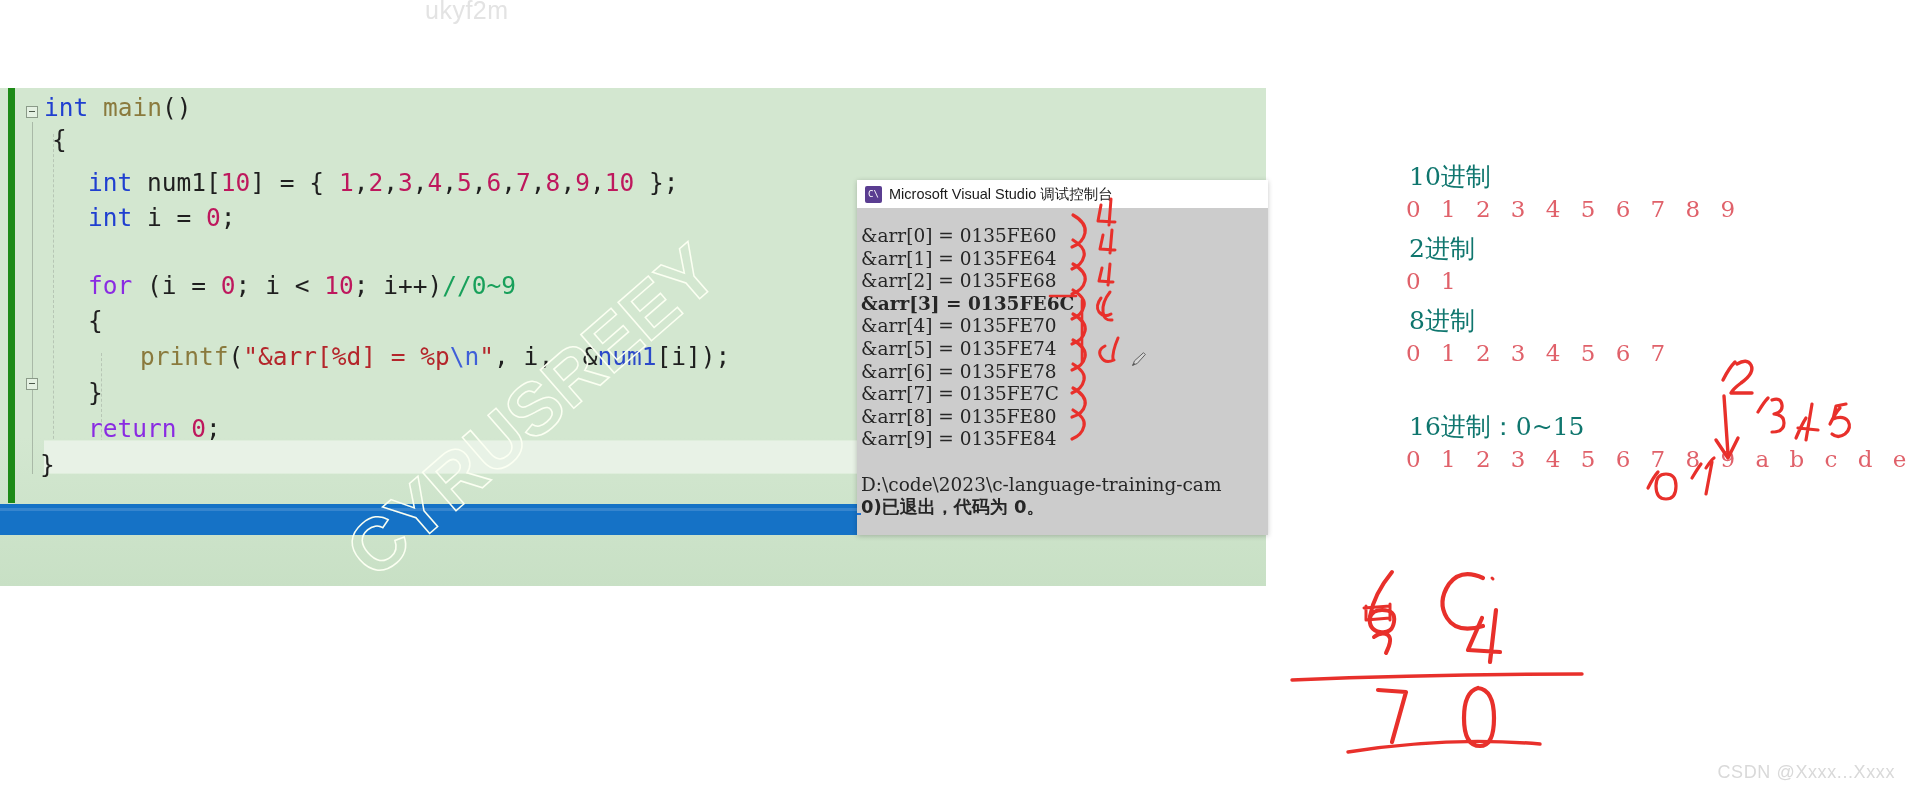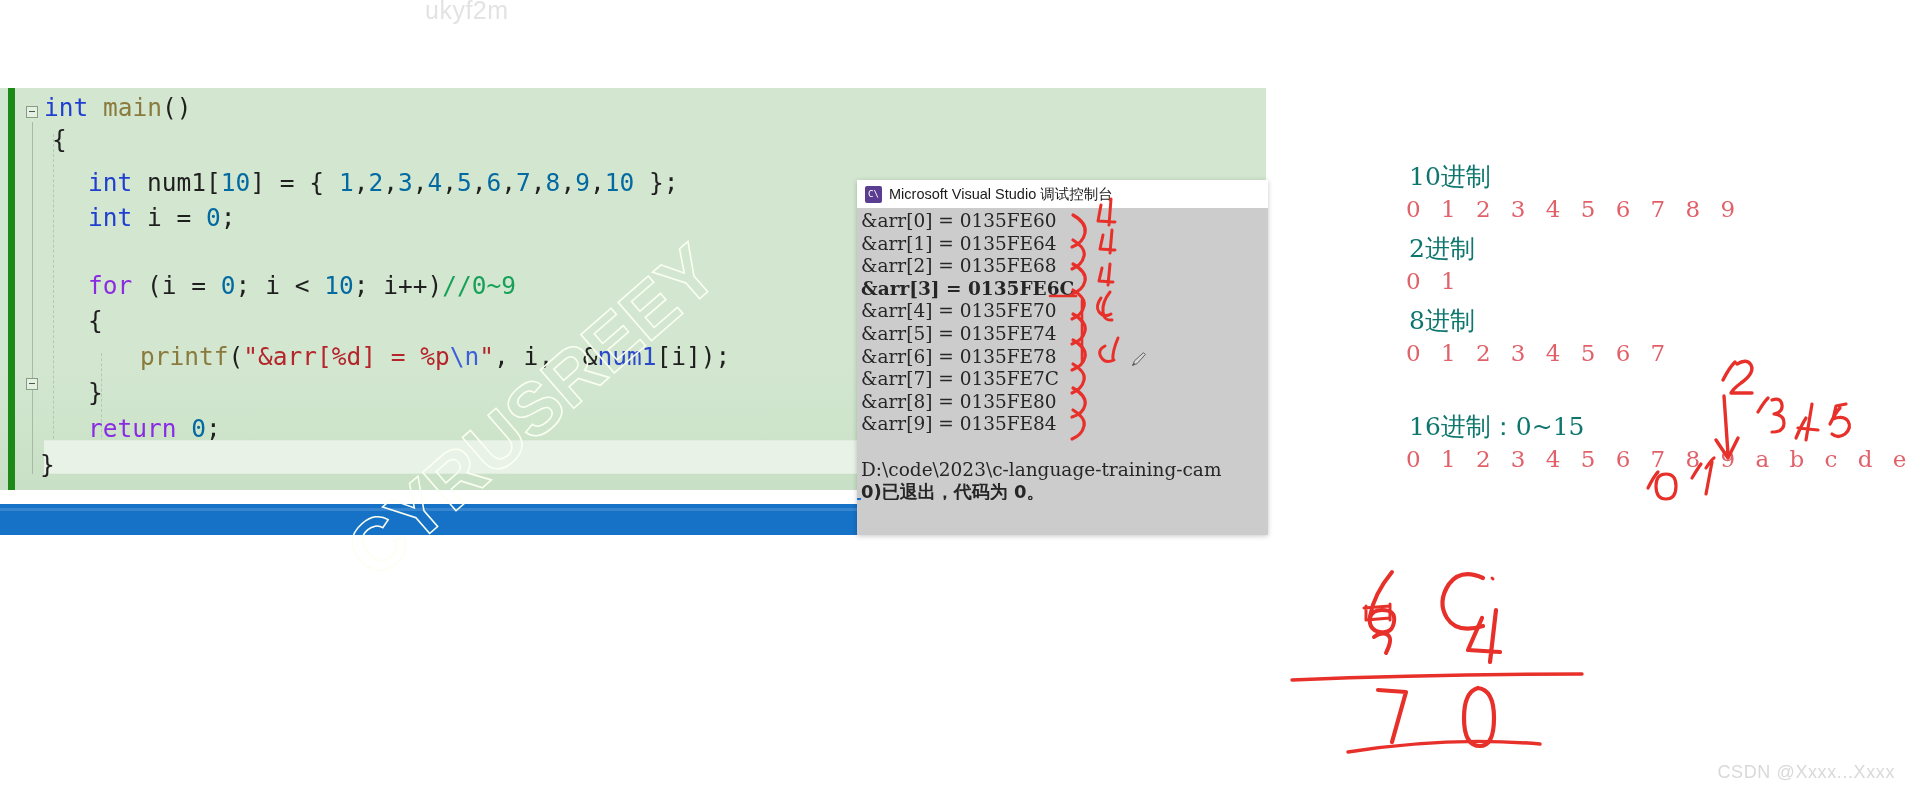--- a/index.html
+++ b/index.html
@@ -52,21 +52,21 @@
     letter-spacing: 0.6px;
     user-select: none;
   }
 
   
   #editor {
     position: absolute;
     left: 0px;
     top: 88px;
     width: 1266px;
-    height: 402px;
+    height: 498px;
     background: #cfe5cc;
     overflow: hidden;
   }
   #editor-inner {
     position: absolute;
     inset: 0;
     background: linear-gradient(to bottom, #d3e7d0 0%, #d3e7d0 70%, #c8e0c5 100%);
   }
   #save-bar {
     position: absolute;
@@ -111,21 +111,21 @@
     line-height: 29px;
     white-space: pre;
     color: #1f1f1f;
   }
   .kw { color: #1f3fd0; }
   .kw2 { color: #8a2be2; }
   .fn { color: #8a7a3d; }
   .str { color: #b4262b; }
   .esc { color: #3f5fd8; }
   .cmt { color: #18a05a; }
-  .num { color: #0369a1; }
+  .num { color: #be185d; }
   .id  { color: #1f1f1f; }
   .var { color: #2b49c9; }
   .pnc { color: #1f1f1f; }
   #current-line-hl {
     position: absolute;
     left: 44px;
     top: 352px;
     width: 1222px;
     height: 34px;
     background: #e8f2e6;
@@ -186,21 +186,21 @@
     flex: none;
   }
   #console-title-text {
     font-size: 14.5px;
     color: #1a1a1a;
     font-family: "Liberation Sans", sans-serif;
     white-space: nowrap;
   }
   #console-body {
     position: absolute;
-    left: 0; top: 28px;
+    left: 0; top: 43px;
     width: 100%;
     height: 292px;
     background: #cccccc;
     overflow: hidden;
   }
   .con-line {
     position: absolute;
     left: 4px;
     font-family: "DejaVu Serif", "Liberation Serif", serif;
     font-size: 18.5px;

